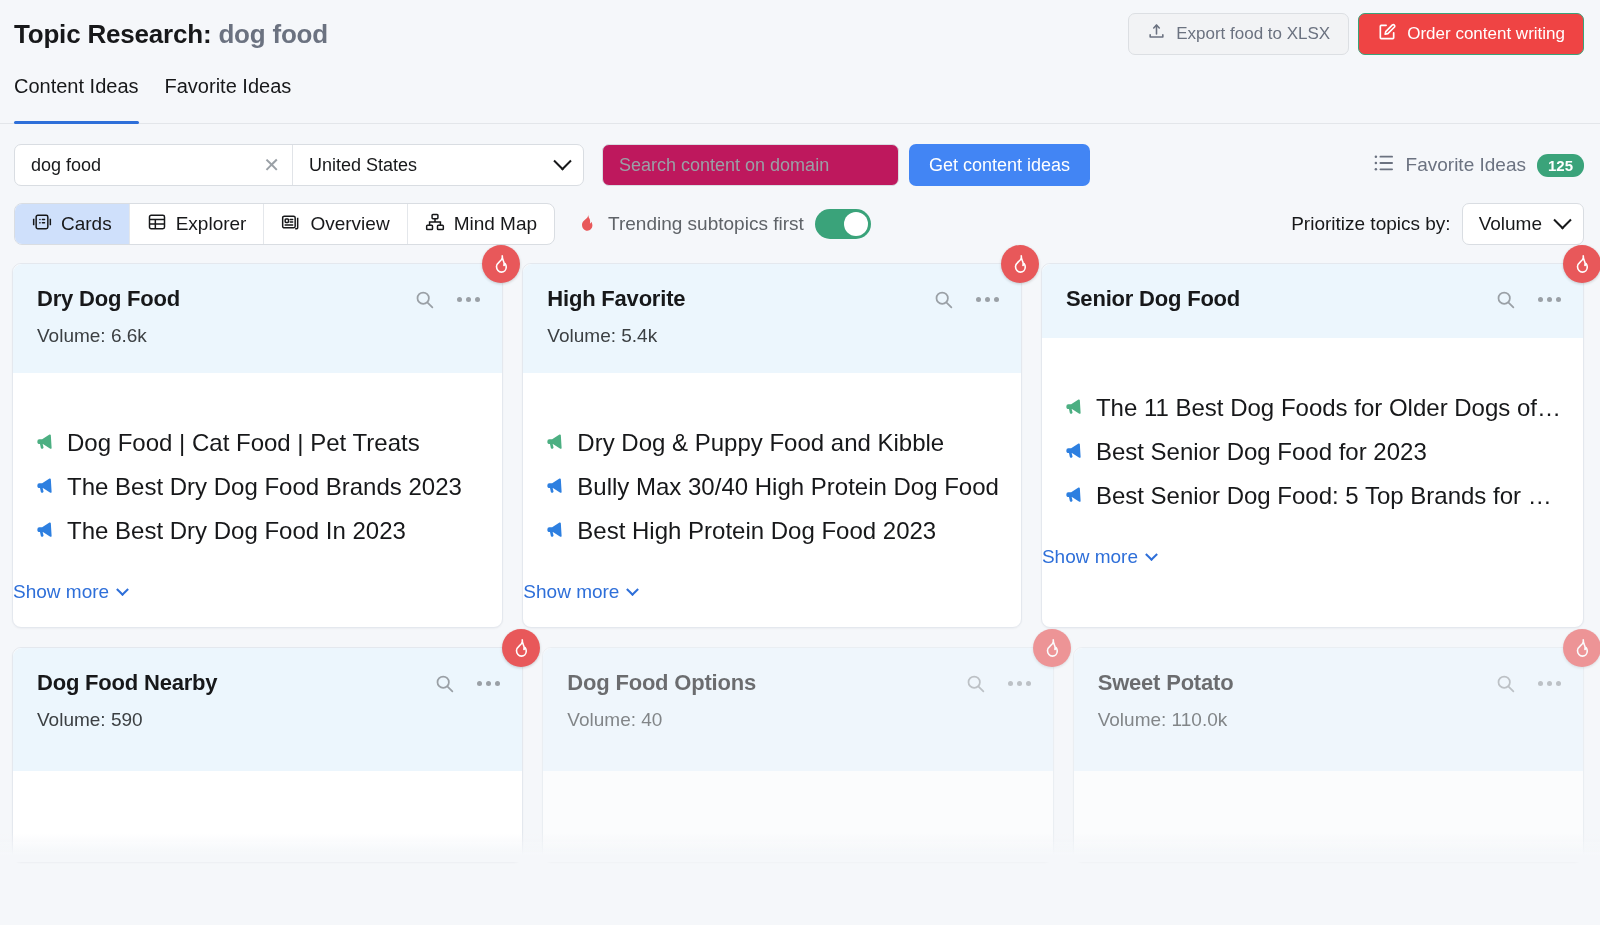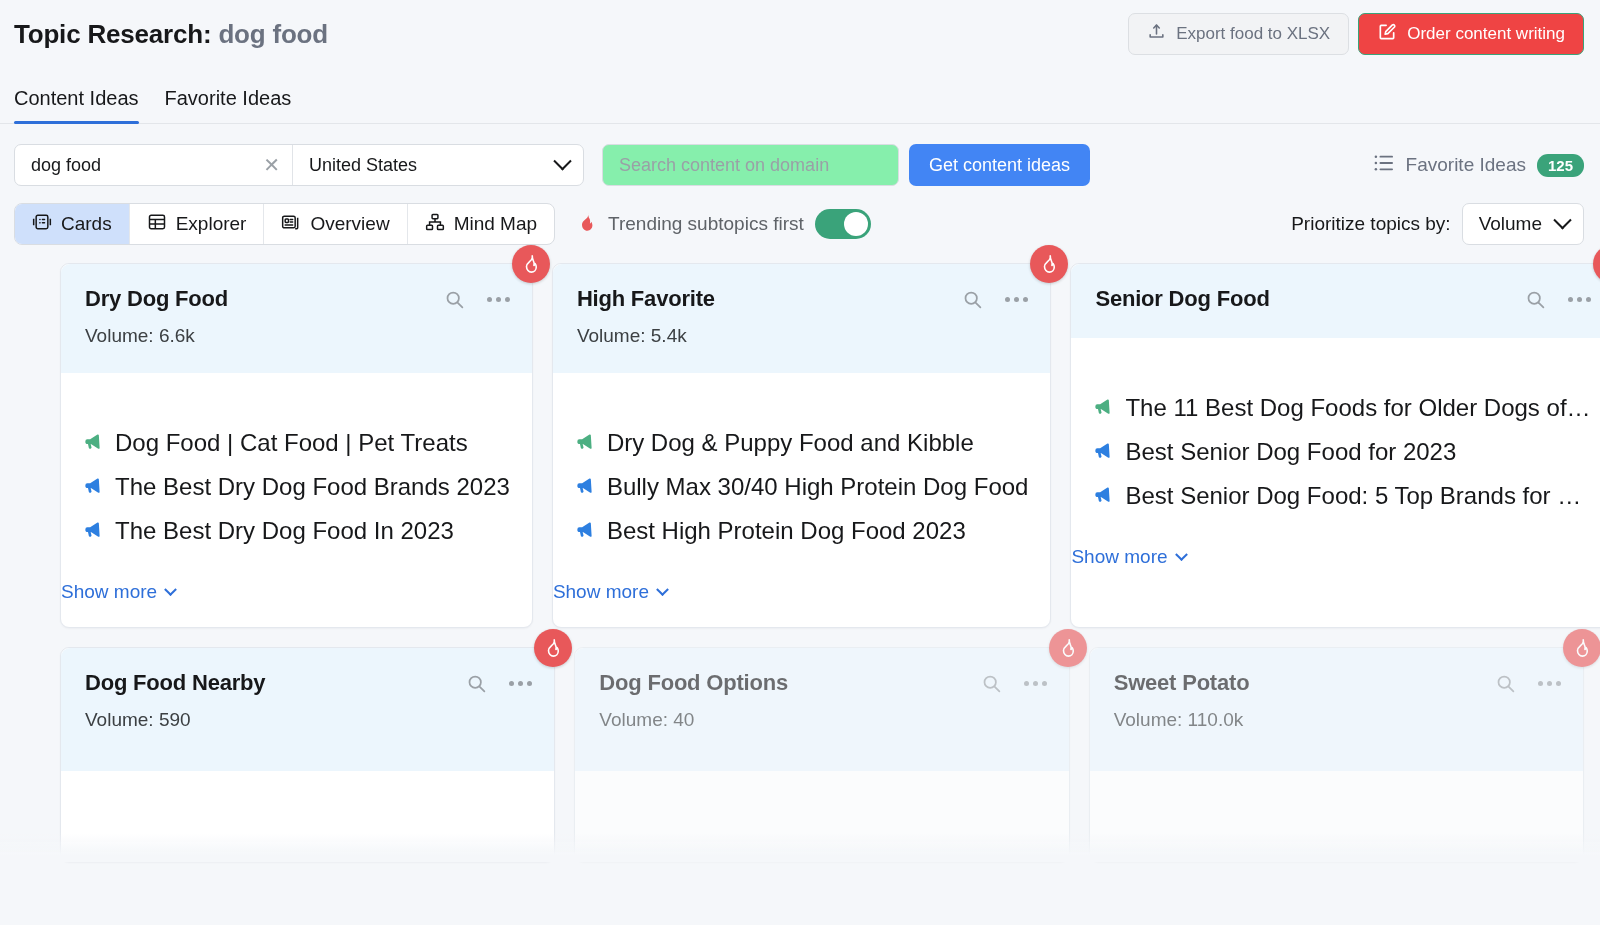--- a/index.html
+++ b/index.html
@@ -39,21 +39,21 @@
   }
 
   
   .tabs {
     display: flex; align-items: flex-end; gap: 26px;
     padding: 0 0 0 14px; height: 56px;
     border-bottom: 1px solid #e3e6ea;
     background: #f5f7fa;
   }
   .tab {
-    font-size: 20px; color: #17181a; padding-bottom: 13px;
+    font-size: 20px; color: #17181a; padding-bottom: 25px;
     cursor: pointer; position: relative;
   }
   .tab.active::after {
     content: ""; position: absolute; left: 0; right: 0; bottom: -1px;
     height: 3px; background: #2e6fd9; border-radius: 2px;
   }
 
   
   .controls {
     display: flex; align-items: center;
@@ -76,21 +76,21 @@
     color: #9aa0a6; font-size: 20px; cursor: pointer; line-height: 1; padding-left: 6px;
   }
   .country-field {
     display: flex; align-items: center; justify-content: space-between;
     width: 290px; padding: 0 14px 0 16px; font-size: 18px; cursor: pointer;
   }
   .chev { width: 13px; height: 13px; border-right: 2.4px solid #17181a; border-bottom: 2.4px solid #17181a; transform: rotate(45deg) translate(-3px,-3px); }
 
   .domain-input {
     height: 42px; width: 297px;
-    border: 1px solid #d9dde2; border-radius: 7px; background: #86efac;
+    border: 1px solid #d9dde2; border-radius: 7px; background: #be185d;
     padding: 0 16px; font-size: 18px; outline: none;
     font-family: "Liberation Sans", sans-serif;
   }
   .domain-input::placeholder { color: #9aa0a6; }
   .btn-get {
     height: 42px; padding: 0 20px; border: 0; border-radius: 7px;
     background: #4285f4; color: #fff; font-size: 18px; cursor: pointer;
     font-family: "Liberation Sans", sans-serif;
     margin-left: -8px;
   }
@@ -136,21 +136,21 @@
     display: flex; align-items: center; gap: 14px;
     height: 42px; padding: 0 14px 0 16px;
     background: #fff; border: 1px solid #d9dde2; border-radius: 7px;
     font-size: 19px; cursor: pointer;
   }
 
   
   .cards-region { position: relative; margin-top: 18px; }
   .cards-grid {
     display: grid; grid-template-columns: repeat(3, 1fr);
-    gap: 19px; padding: 0 16px 0 12px; margin-left: 48px;
+    gap: 19px; padding: 0 16px 0 12px;
   }
   .card {
     background: #fff; border: 1px solid #e4e8ee;
     border-radius: 9px; position: relative;
     box-shadow: 0 1px 2px rgba(16,24,40,.04);
   }
   .card-head {
     background: #ecf6fd; border-radius: 9px 9px 0 0;
     padding: 22px 22px 26px 24px; position: relative;
   }

